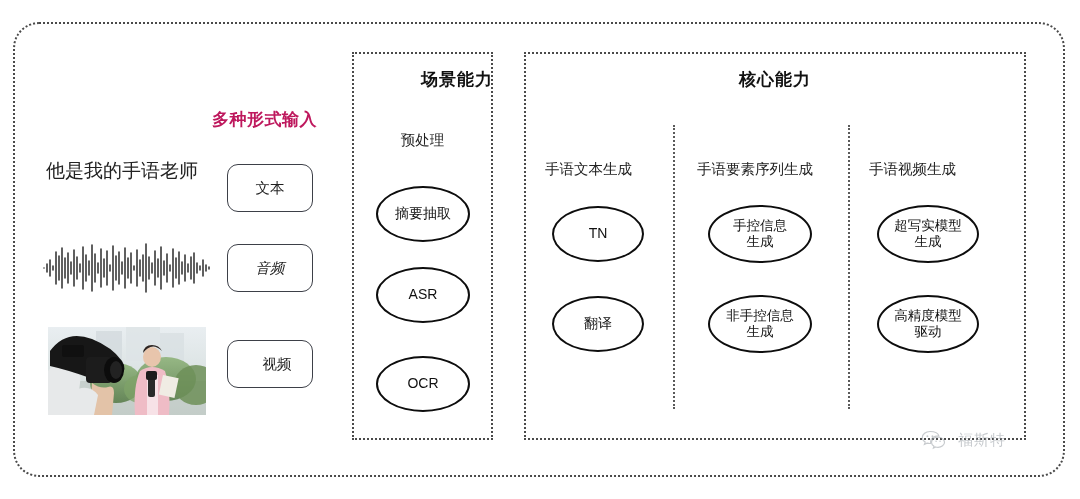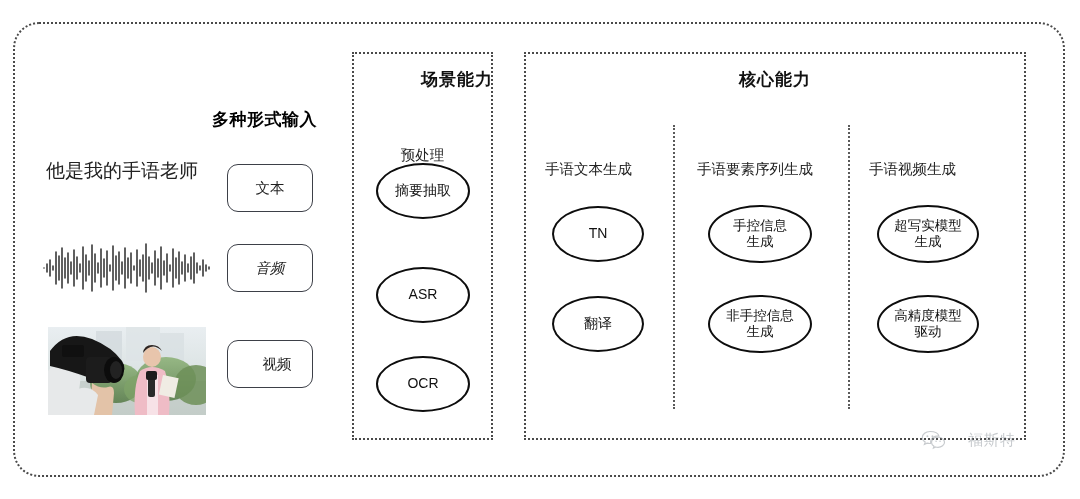--- a/index.html
+++ b/index.html
@@ -80,21 +80,20 @@
     position: absolute;
     font-size: 14.5px;
     color: #222222;
     white-space: nowrap;
   }
   .sub-pre {
     left: 352px;
     top: 131px;
     width: 141px;
     text-align: center;
-    margin-top: 15px;
   }
   .sub-c1 { left: 545px; top: 160px; }
   .sub-c2 { left: 697px; top: 160px; }
   .sub-c3 { left: 869px; top: 160px; }
 
   
   .v-sep {
     position: absolute;
     top: 125px;
     height: 284px;
@@ -124,21 +123,21 @@
     padding: 0 2px;
   }
   .ellipse.small .etext { font-size: 13.5px; }
 
   
   .e-scene {
     left: 376px;
     width: 94px;
     height: 56px;
   }
-  .e-scene-1 { top: 163px; }
+  .e-scene-1 { top: 186px; }
   .e-scene-2 { top: 267px; }
   .e-scene-3 { top: 356px; }
 
   
   .e-c1 { left: 552px; width: 92px; height: 56px; }
   .e-c1-1 { top: 206px; }
   .e-c1-2 { top: 296px; }
 
   
   .e-c2 { left: 708px; width: 104px; height: 58px; }
@@ -150,21 +149,21 @@
   .e-c3-1 { top: 205px; }
   .e-c3-2 { top: 295px; }
 
   
   .input-header {
     position: absolute;
     left: 212px;
     top: 108px;
     font-size: 17px;
     font-weight: bold;
-    color: #000000;
+    color: #be185d;
     letter-spacing: 0.5px;
     white-space: nowrap;
   }
   .sample-text {
     position: absolute;
     left: 46px;
     top: 158px;
     font-size: 19px;
     color: #222222;
     white-space: nowrap;
@@ -211,21 +210,21 @@
   }
   .photo svg { display: block; }
 
   
   .watermark {
     position: absolute;
     left: 921px;
     top: 430px;
     display: flex;
     align-items: center;
-    gap: 21px;
+    gap: 11px;
     opacity: 0.55;
     justify-content: space-between;
   }
   .watermark .wm-text {
     font-size: 15px;
     color: #9aa0a6;
     letter-spacing: 1px;
     white-space: nowrap;
   }
   .wm-icon { width: 26px; height: 20px; display: block; }

